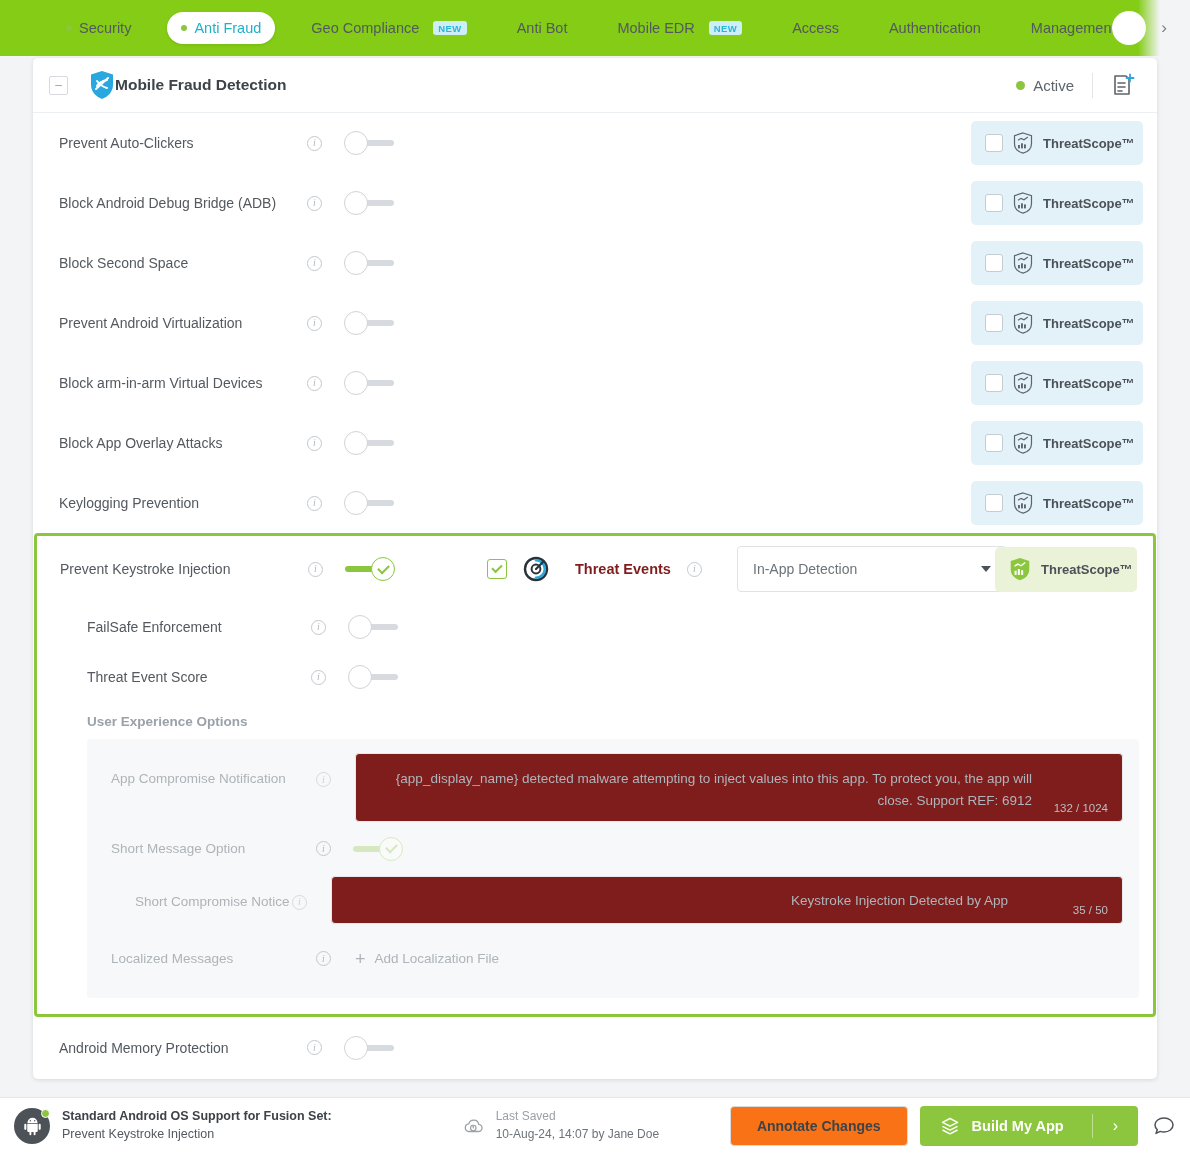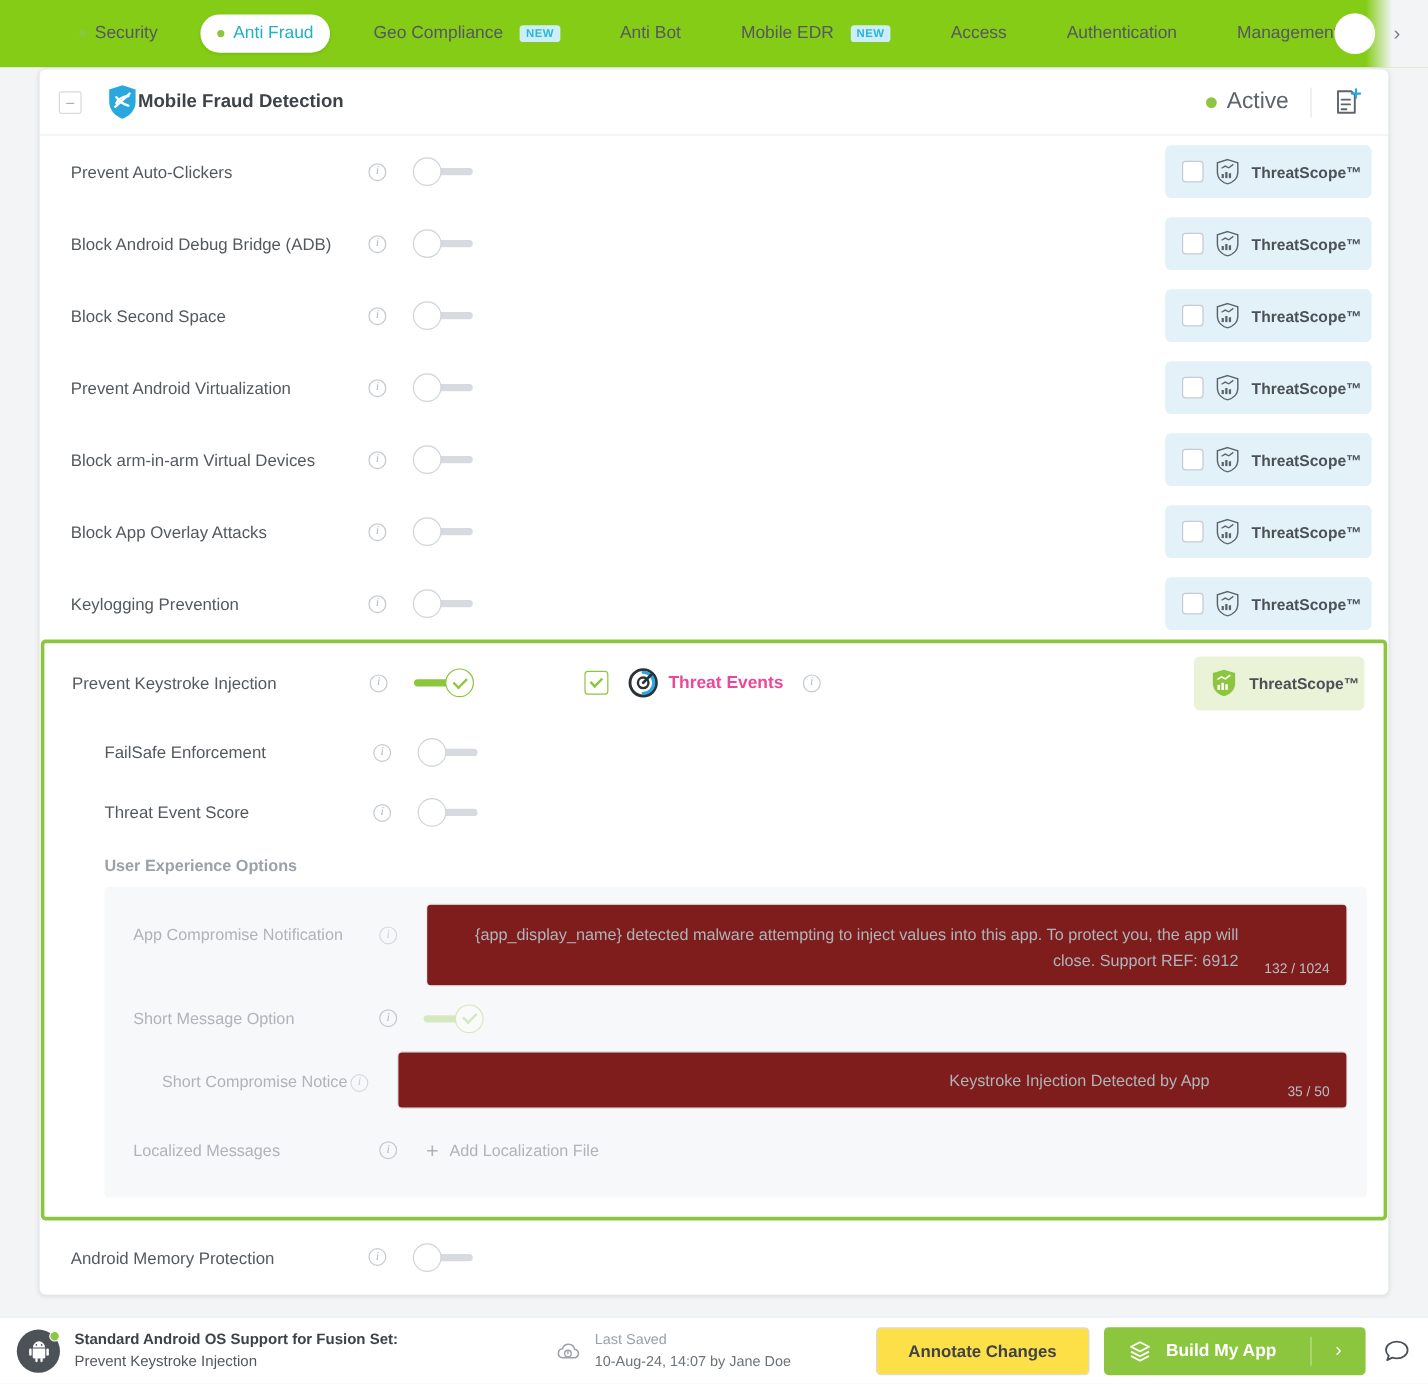--- a/index.html
+++ b/index.html
@@ -115,21 +115,21 @@
     color: #3d4348;
   }
   .head-right {
     margin-left: auto;
     display: flex;
     align-items: center;
     gap: 0;
   }
   .status-wrap { display: flex; align-items: center; gap: 8px; }
   .status-dot { width: 9px; height: 9px; border-radius: 50%; background: #8cc63e; }
-  .status-text { font-size: 19px; color: #5d646a; }
+  .status-text { font-size: 15px; color: #5d646a; }
   .head-div { width: 1px; height: 25px; background: #e2e6e9; margin: 0 18px; }
   .doc-add { width: 24px; height: 24px; cursor: pointer; }
 
   
   .rows { position: relative; }
   .row {
     height: 60px;
     display: flex;
     align-items: center;
     padding-left: 26px;
@@ -251,22 +251,22 @@
   }
   .green-check::after {
     content: "";
     width: 8px; height: 4px;
     border-left: 2px solid #8cc63e;
     border-bottom: 2px solid #8cc63e;
     transform: rotate(-45deg) translate(1px,-1px);
   }
   .te-icon { width: 26px; height: 26px; margin-left: 16px; flex: none; }
   .te-label {
-    font-size: 14.5px; font-weight: bold; color: #ec4899;
-    margin-left: 8px; white-space: nowrap;
+    font-size: 14.5px; font-weight: bold; color: #7f1d1d;
+    margin-left: 26px; white-space: nowrap;
   }
   .dropdown {
     position: absolute;
     left: 700px;
     width: 270px; height: 46px;
     border: 1px solid #dfe3e6;
     border-radius: 4px;
     background: #fff;
     display: flex; align-items: center;
     padding: 0 15px;
@@ -379,21 +379,21 @@
   .saved-wrap { display: flex; align-items: center; gap: 12px; margin-left: 130px; }
   .saved-txt { line-height: 1.42; }
   .saved-txt .l1 { font-size: 12px; color: #9aa1a8; }
   .saved-txt .l2 { font-size: 12px; color: #6c7379; }
   .btn-annotate {
     margin-left: auto;
     height: 40px;
     padding: 0 26px;
     border: 1px solid #d9dde0;
     border-radius: 4px;
-    background: #fde047;
+    background: #f97316;
     font-size: 14px;
     font-weight: bold;
     color: #3d4348;
     display: flex; align-items: center;
     cursor: pointer;
   }
   .btn-build {
     margin-left: 12px;
     height: 40px;
     background: #8cc63e;
@@ -635,20 +635,24 @@
         </div>
         <div class="green-check"></div>
         <svg class="te-icon" viewBox="0 0 26 26">
           <circle cx="13" cy="13" r="11" fill="none" stroke="#2b3238" stroke-width="2.4"></circle>
           <path d="M13 4.2 A8.8 8.8 0 0 1 13 21.8" fill="none" stroke="#29a8e0" stroke-width="2.6" stroke-linecap="round"></path>
           <circle cx="13" cy="13" r="4.4" fill="none" stroke="#2b3238" stroke-width="2"></circle>
           <line x1="13" y1="13" x2="20.5" y2="5.5" stroke="#2b3238" stroke-width="2.2" stroke-linecap="round"></line>
         </svg>
         <span class="te-label">Threat Events</span>
         <div class="info-i" style="margin-left:16px">i</div>
+        <div class="dropdown">
+          <span class="dd-value">In-App Detection</span>
+          <span class="dd-caret"></span>
+        </div>
         <div class="ts-pill active">
           <svg width="22" height="24" viewBox="0 0 20 22">
             <path d="M10 1 L18.5 3.6 V11.5 C18.5 16.6 14.5 20 10 21.2 C5.5 20 1.5 16.6 1.5 11.5 V3.6 Z" fill="#8cc63e"></path>
             <polyline points="5,8.4 8,6.5 11,8 14.8,5.1" fill="none" stroke="#ffffff" stroke-width="1.2"></polyline>
             <rect x="5" y="12.6" width="1.9" height="3.8" fill="#ffffff"></rect>
             <rect x="8" y="11" width="1.9" height="5.4" fill="#ffffff"></rect>
             <rect x="11" y="12.1" width="1.9" height="4.3" fill="#ffffff"></rect>
           </svg>
           <span class="ts-label">ThreatScope™</span>
         </div>

